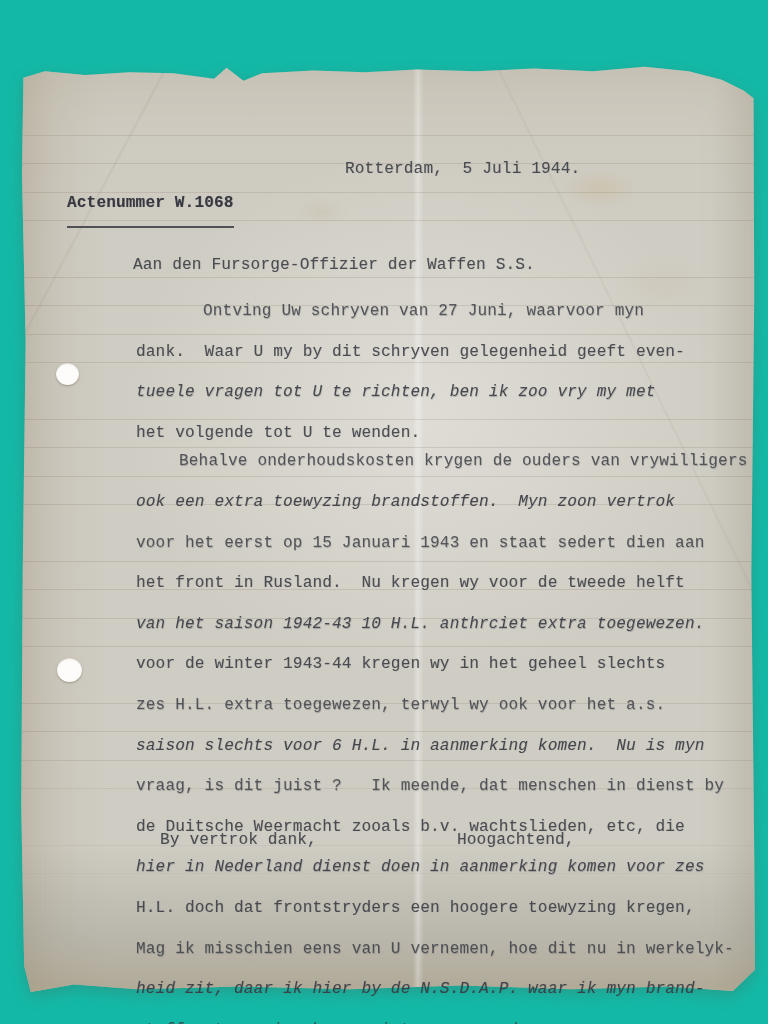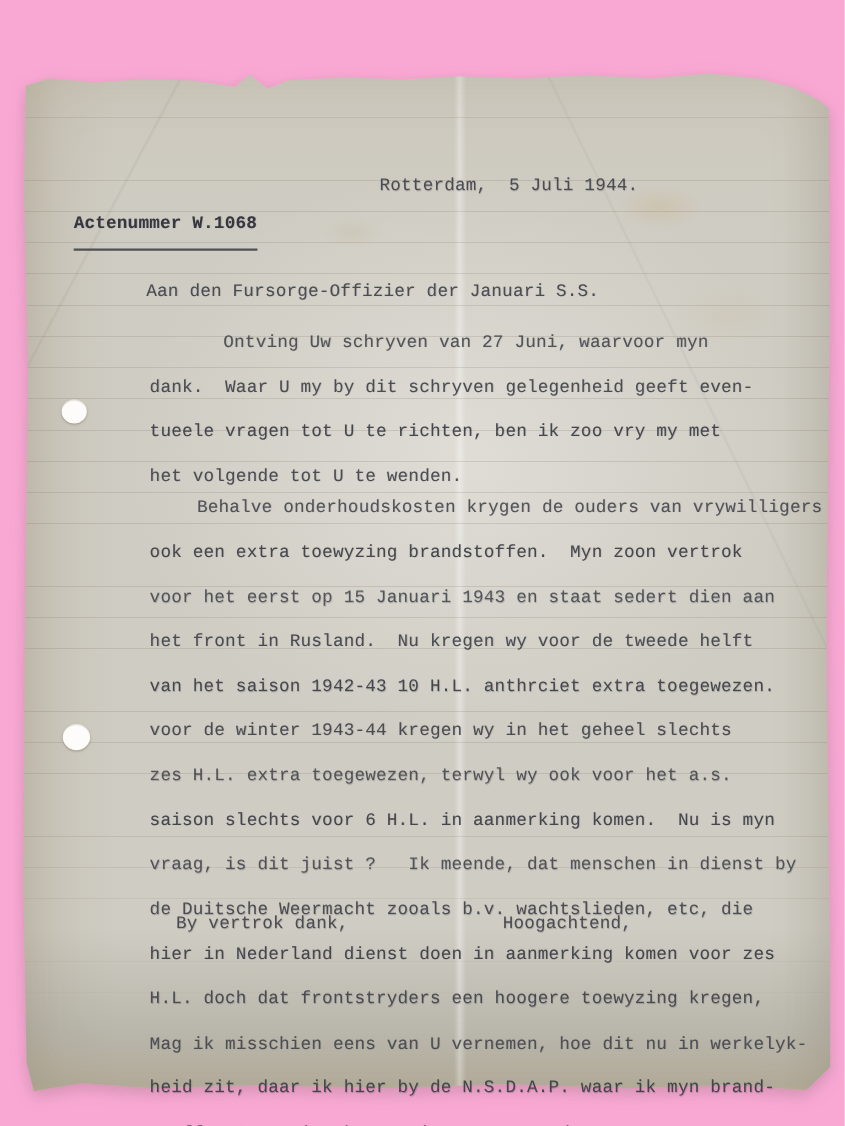--- a/index.html
+++ b/index.html
@@ -1,20 +1,20 @@
 <!DOCTYPE html>
 <html><head>
 <meta charset="utf-8">
 <style>
   html, body { margin: 0; padding: 0; background: #ffffff; }
   .scene {
     position: relative;
     width: 768px;
     height: 1024px;
-    background: #f9a8d4;
+    background: #14b8a6;
     overflow: hidden;
     font-family: "Liberation Mono", "DejaVu Sans Mono", monospace;
   }
   .paper-wrap {
     position: absolute;
     left: 0; top: 0; width: 768px; height: 1024px;
     filter: drop-shadow(0 5px 7px rgba(90,85,70,0.25));
   }
   .paper {
     position: absolute;
@@ -99,21 +99,21 @@
   }
   .salutation { left: 133px; top: 256px; }
   .letter-body { left: 136px; top: 284px; width: 620px; }
   .tline {
     height: 28.6px;
     white-space: pre;
     color: rgba(58,60,68,0.86);
     text-shadow: 0.5px 0.4px 0.8px rgba(58,60,68,0.30);
   }
   .tline:nth-child(odd)  { transform: translateY(0.4px); color: rgba(58,60,68,0.80); }
-  .tline:nth-child(3n)   { color: rgba(58,60,68,0.90); }
+  .tline:nth-child(3n)   { color: rgba(58,60,68,0.90); font-style: italic; }
   .indent-para  { padding-left: 67px; margin-top: 18px; }
   .indent-small { padding-left: 43px; }
   .indent-none  { padding-left: 0; margin-top: 12px; }
   .closing-left  { left: 160px; top: 831px; }
   .closing-right { left: 457px; top: 831px; }
 </style>
 </head>
 <body>
 
 <div class="scene">
@@ -122,19 +122,19 @@
       <div class="ruled-lines"></div>
       <div class="crease-diag"></div>
     </div>
   </div>
 
   <div class="hole hole-1"></div>
   <div class="hole hole-2"></div>
 
   <div class="typed date-line">Rotterdam,  5 Juli 1944.</div>
   <div class="typed reference">Actenummer W.1068</div>
-  <div class="typed salutation">Aan den Fursorge-Offizier der Januari S.S.</div>
+  <div class="typed salutation">Aan den Fursorge-Offizier der Waffen S.S.</div>
 
   <div class="typed letter-body"><div class="tline indent-para">Ontving Uw schryven van 27 Juni, waarvoor myn</div><div class="tline indent-none">dank.  Waar U my by dit schryven gelegenheid geeft even-</div><div class="tline indent-none">tueele vragen tot U te richten, ben ik zoo vry my met</div><div class="tline indent-none">het volgende tot U te wenden.</div><div class="tline indent-small">Behalve onderhoudskosten krygen de ouders van vrywilligers</div><div class="tline indent-none">ook een extra toewyzing brandstoffen.  Myn zoon vertrok</div><div class="tline indent-none">voor het eerst op 15 Januari 1943 en staat sedert dien aan</div><div class="tline indent-none">het front in Rusland.  Nu kregen wy voor de tweede helft</div><div class="tline indent-none">van het saison 1942-43 10 H.L. anthrciet extra toegewezen.</div><div class="tline indent-none">voor de winter 1943-44 kregen wy in het geheel slechts</div><div class="tline indent-none">zes H.L. extra toegewezen, terwyl wy ook voor het a.s.</div><div class="tline indent-none">saison slechts voor 6 H.L. in aanmerking komen.  Nu is myn</div><div class="tline indent-none">vraag, is dit juist ?   Ik meende, dat menschen in dienst by</div><div class="tline indent-none">de Duitsche Weermacht zooals b.v. wachtslieden, etc, die</div><div class="tline indent-none">hier in Nederland dienst doen in aanmerking komen voor zes</div><div class="tline indent-none">H.L. doch dat frontstryders een hoogere toewyzing kregen,</div><div class="tline indent-none">Mag ik misschien eens van U vernemen, hoe dit nu in werkelyk-</div><div class="tline indent-none">heid zit, daar ik hier by de N.S.D.A.P. waar ik myn brand-</div><div class="tline indent-none">stoffen toewyzing kreeg niet wyzer word.</div></div>
 
   <div class="typed closing-left">By vertrok dank,</div>
   <div class="typed closing-right">Hoogachtend,</div>
 </div>
 
 </body></html>

